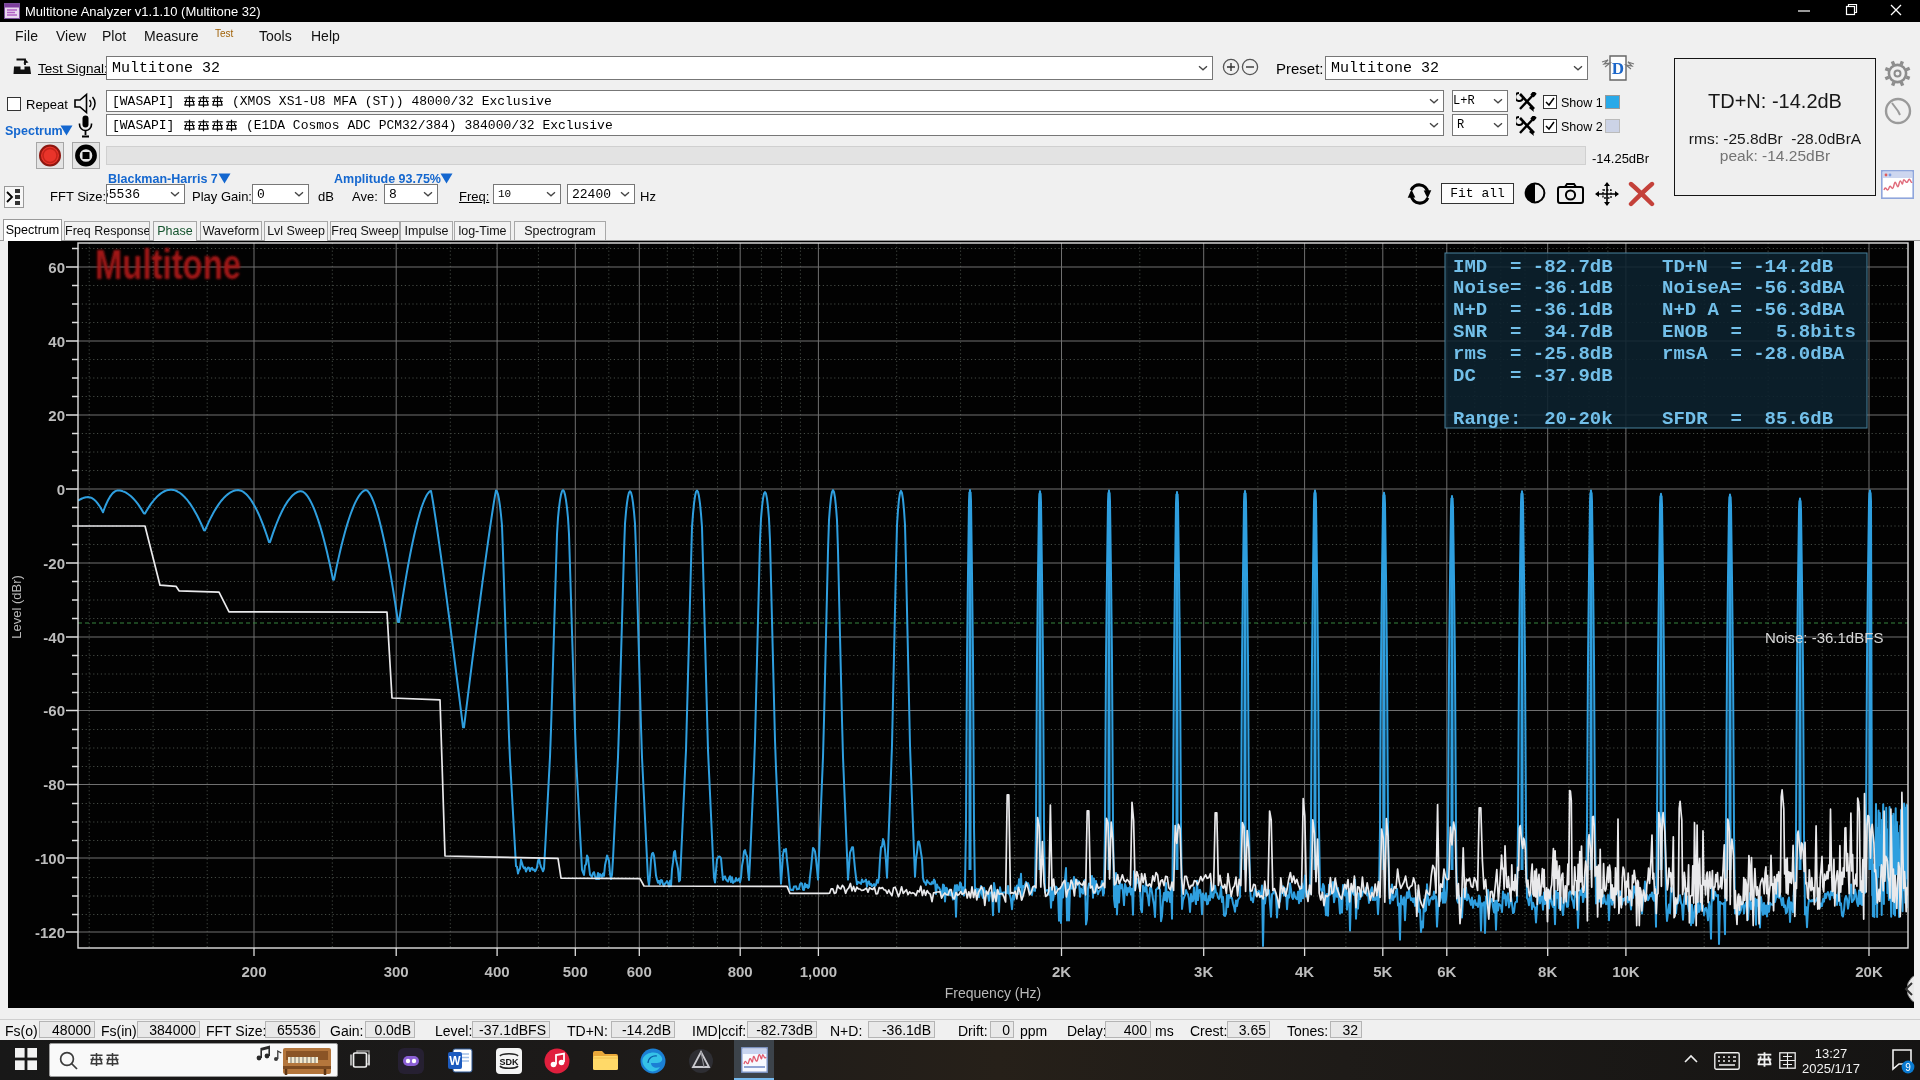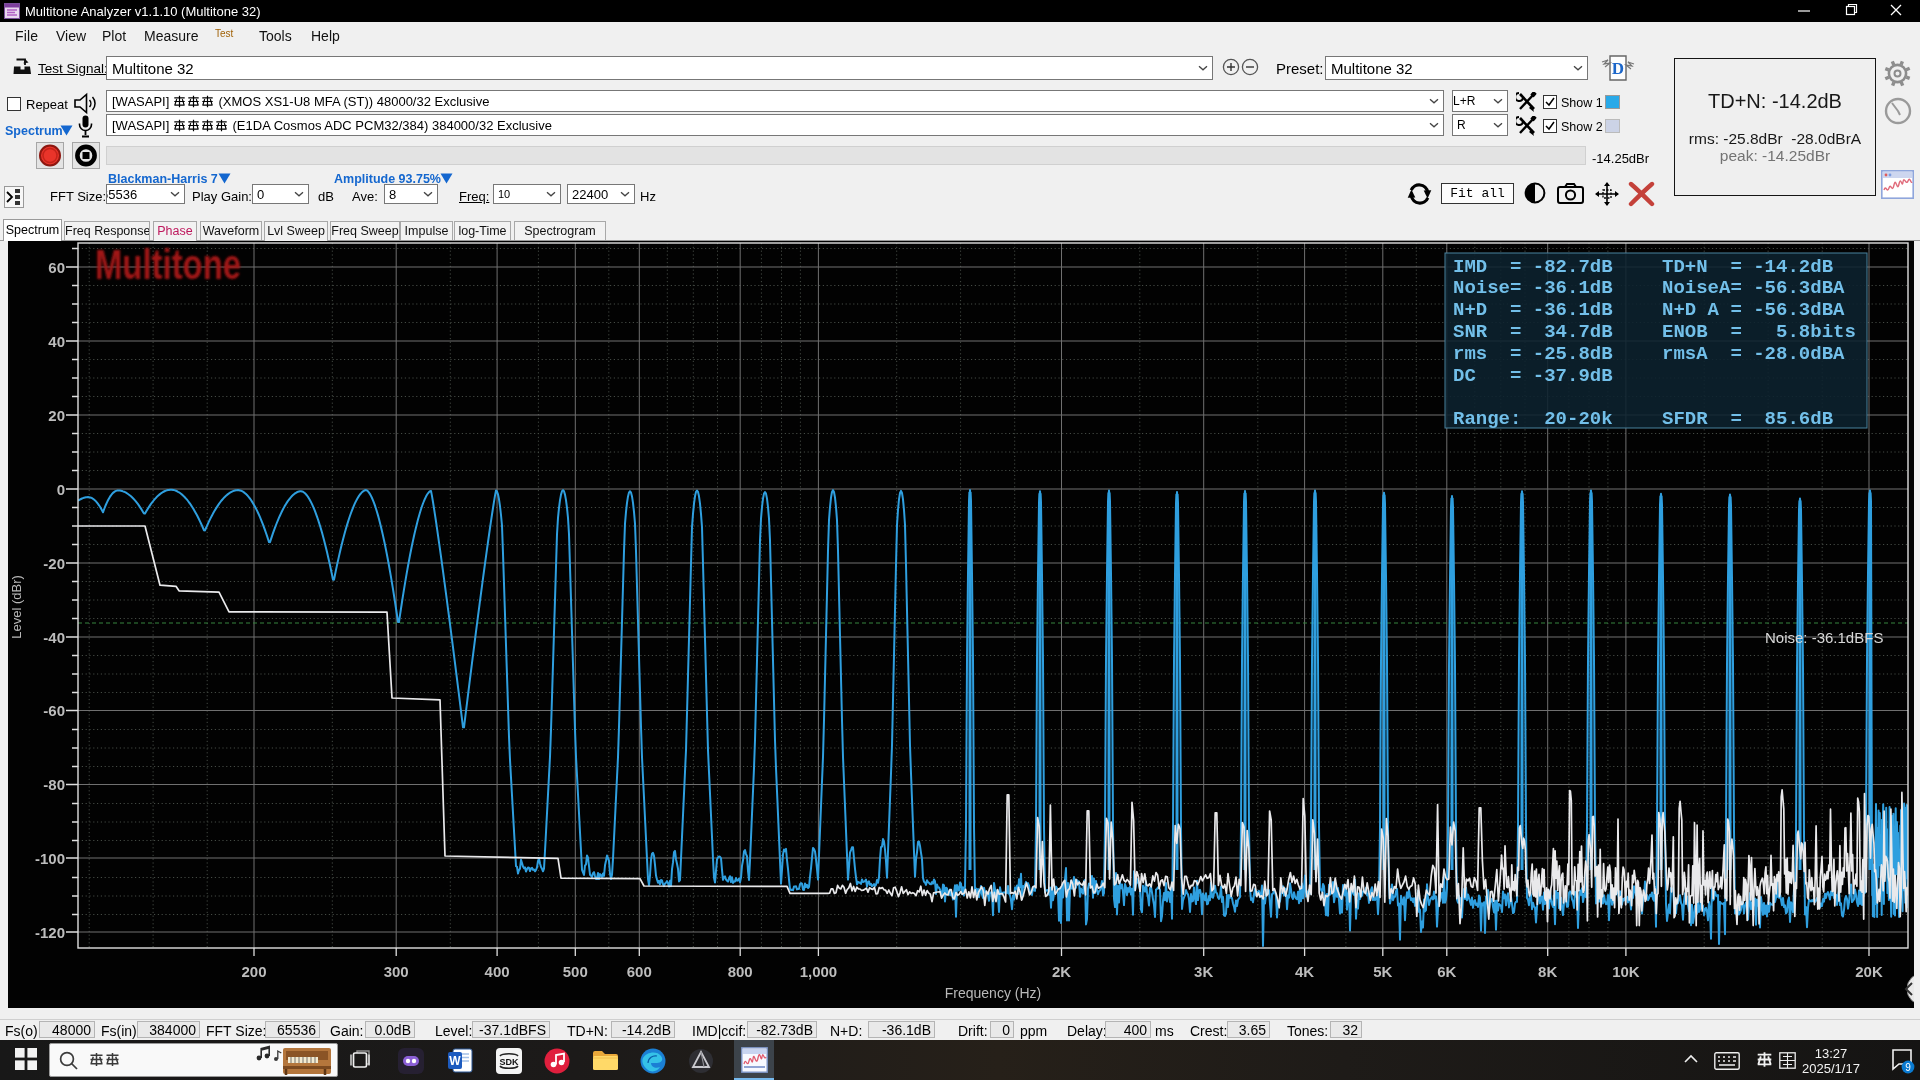--- a/index.html
+++ b/index.html
@@ -1,18 +1,18 @@
 <!DOCTYPE html>
 <html><head><meta charset="utf-8"><style>
 *{margin:0;padding:0;box-sizing:border-box}
 html,body{width:1920px;height:1080px;overflow:hidden;background:#f0f0f0;font-family:"Liberation Sans",sans-serif}
 .abs{position:absolute}
 .m{font-family:"Liberation Mono",monospace}
 .s{font-family:"Liberation Sans",sans-serif}
-.cb{position:absolute;background:#fff;border:1px solid #777;display:flex;align-items:center;font-family:Liberation Sans, sans-serif;white-space:pre;overflow:hidden}
+.cb{position:absolute;background:#fff;border:1px solid #777;display:flex;align-items:center;font-family:Liberation Mono, monospace;white-space:pre;overflow:hidden}
 .cv{position:absolute;right:4px;top:50%;transform:translateY(-46%)}
 .lbl{position:absolute;font-size:13px;font-family:"Liberation Sans",sans-serif;color:#000;white-space:pre}
 .blu{color:#1467cf;font-weight:bold;font-size:12.5px}
 .ck{position:absolute;width:14px;height:14px;background:#fff;border:1px solid #333}
 svg{display:block}
 .ax{font:bold 15px "Liberation Sans",sans-serif;fill:#bdbdbd}
 .st{font:bold 19px "Liberation Mono",monospace;fill:#72bfe9}
 .sb-l{position:absolute;top:1023px;font-size:14px;color:#000}
 .sb-b{position:absolute;top:1021px;height:17px;background:#e9e9e9;border:1px solid #b4b4b4;font-size:14px;color:#000;text-align:right;padding-right:3px}
 .ti{position:absolute;top:1048px}
@@ -243,21 +243,21 @@
     <rect x="0.8" y="0.8" width="31.4" height="27.4" fill="#fff" stroke="#8fa6dc" stroke-width="1.6"></rect>
     <rect x="2" y="2" width="29" height="6" fill="#cdd6ef"></rect>
     <circle cx="5" cy="5" r="1.4" fill="#e05a5a"></circle>
     <circle cx="9" cy="5" r="1.4" fill="#7a9be0"></circle>
     <path d="M3 20c2-6 3 4 5-2s3 6 5-3 3 8 5-1 3 5 4-2 3 4 5-1 3 3 4 1" fill="none" stroke="#e06a7a" stroke-width="1.4"></path>
   </svg>
 
 <div class="abs" style="left:0;top:240px;width:1920px;height:1px;background:#9a9a9a"></div>
 <div class="abs s" style="left:3px;top:219px;width:59px;height:22px;background:#fff;border:1px solid #9a9a9a;border-bottom:none;z-index:3;font-size:12.5px;text-align:center;line-height:21px;white-space:nowrap;overflow:hidden">Spectrum</div>
 <div class="abs s" style="left:64px;top:221px;width:86px;height:19px;background:#f2f2f2;border:1px solid #a8a8a8;border-bottom:none;font-size:12.5px;text-align:center;line-height:19px;color:#111;white-space:nowrap;overflow:hidden">Freq Response</div>
-<div class="abs s" style="left:153px;top:221px;width:44px;height:35px;background:#f2f2f2;border:1px solid #a8a8a8;border-bottom:none;font-size:12.5px;text-align:center;line-height:19px;color:#be185d;white-space:nowrap;overflow:hidden">Phase</div>
+<div class="abs s" style="left:153px;top:221px;width:44px;height:35px;background:#f2f2f2;border:1px solid #a8a8a8;border-bottom:none;font-size:12.5px;text-align:center;line-height:19px;color:#14532d;white-space:nowrap;overflow:hidden">Phase</div>
 <div class="abs s" style="left:200px;top:221px;width:62px;height:19px;background:#f2f2f2;border:1px solid #a8a8a8;border-bottom:none;font-size:12.5px;text-align:center;line-height:19px;color:#111;white-space:nowrap;overflow:hidden">Waveform</div>
 <div class="abs s" style="left:264px;top:221px;width:64px;height:26px;background:#f2f2f2;border:1px solid #a8a8a8;border-bottom:none;font-size:12.5px;text-align:center;line-height:19px;color:#111;white-space:nowrap;overflow:hidden">Lvl Sweep</div>
 <div class="abs s" style="left:330px;top:221px;width:70px;height:19px;background:#f2f2f2;border:1px solid #a8a8a8;border-bottom:none;font-size:12.5px;text-align:center;line-height:19px;color:#111;white-space:nowrap;overflow:hidden">Freq Sweep</div>
 <div class="abs s" style="left:400px;top:221px;width:53px;height:19px;background:#f2f2f2;border:1px solid #a8a8a8;border-bottom:none;font-size:12.5px;text-align:center;line-height:19px;color:#111;white-space:nowrap;overflow:hidden">Impulse</div>
 <div class="abs s" style="left:454px;top:221px;width:57px;height:19px;background:#f2f2f2;border:1px solid #a8a8a8;border-bottom:none;font-size:12.5px;text-align:center;line-height:19px;color:#111;white-space:nowrap;overflow:hidden">log-Time</div>
 <div class="abs s" style="left:514px;top:221px;width:92px;height:19px;background:#f2f2f2;border:1px solid #a8a8a8;border-bottom:none;font-size:12.5px;text-align:center;line-height:19px;color:#111;white-space:nowrap;overflow:hidden">Spectrogram</div>
 
 <div class="abs" style="left:8px;top:241px;width:1906px;height:767px;background:#020202"></div>
 <svg class="abs" style="left:8px;top:240px" width="1906" height="768" viewBox="8 240 1906 768">
 <defs>

